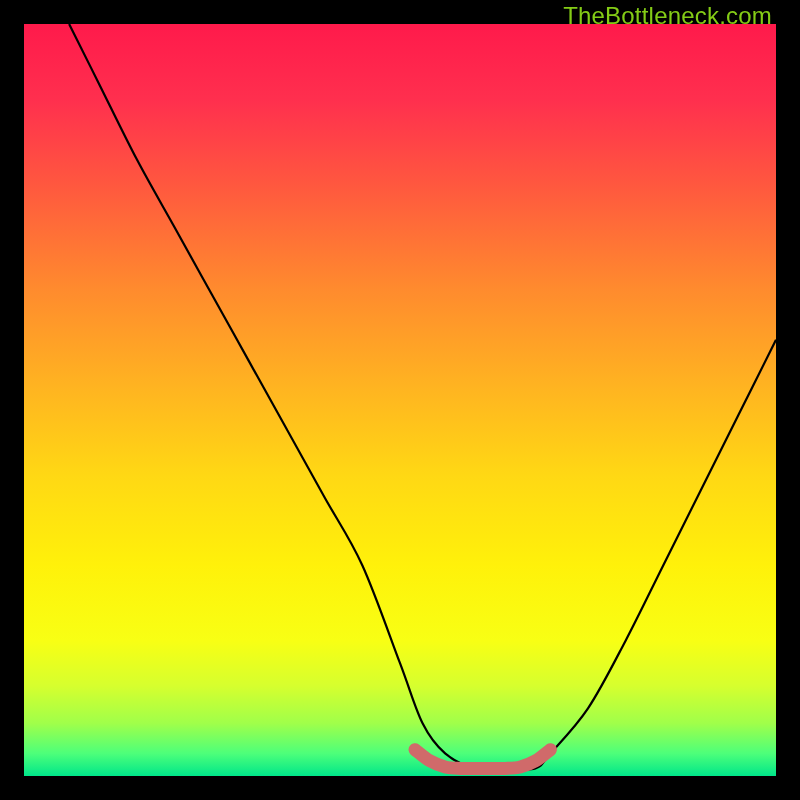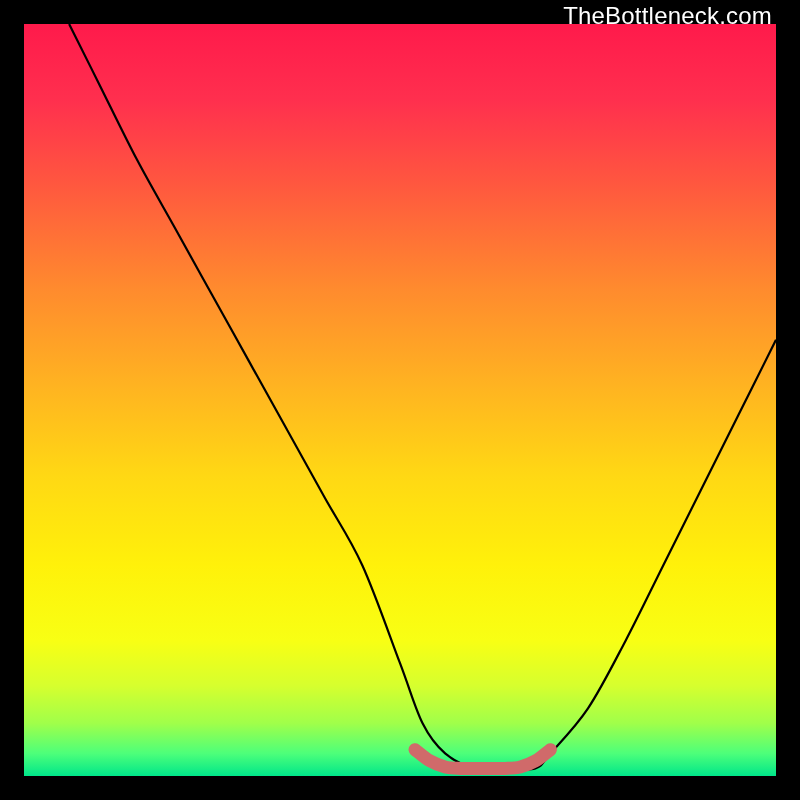--- a/index.html
+++ b/index.html
@@ -23,21 +23,21 @@
     position: absolute;
     left: 0;
     top: 0;
     width: 752px;
     height: 752px;
   }
   .watermark {
     position: absolute;
     top: 2px;
     right: 28px;
-    color: #ffffff;
+    color: #84cc16;
     font-size: 24px;
     font-weight: 500;
     letter-spacing: 0.2px;
   }
   svg { display: block; }
 </style>
 </head>
 <body>
 
 <div class="watermark">TheBottleneck.com</div>

